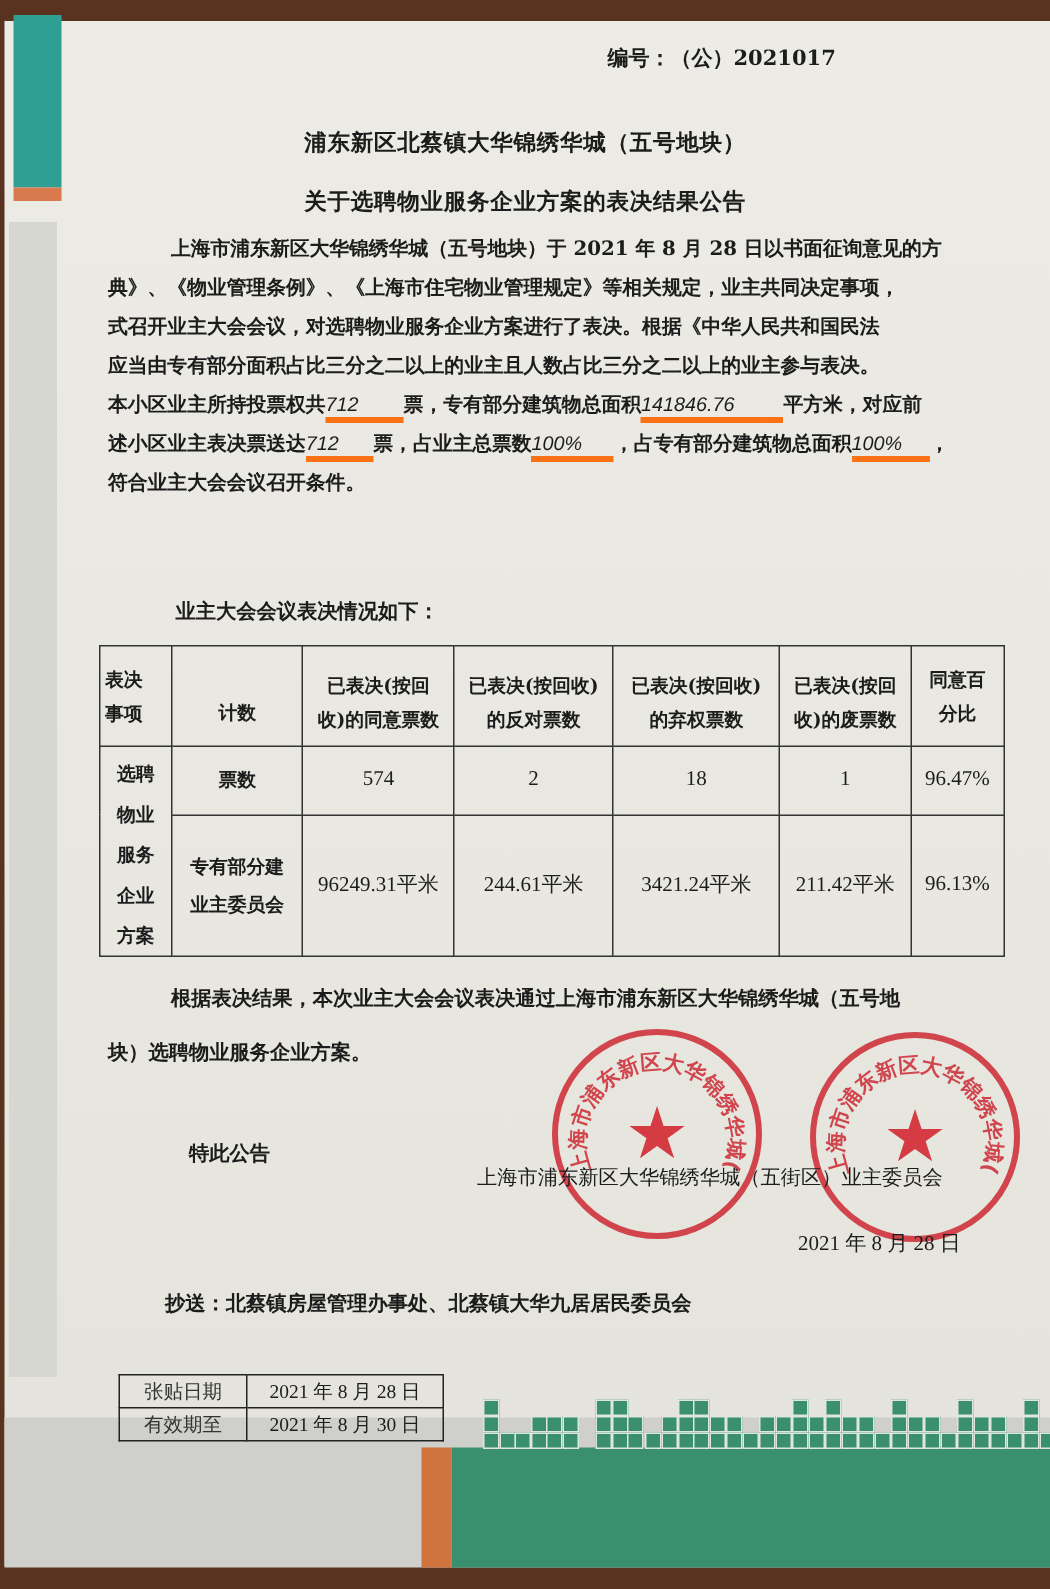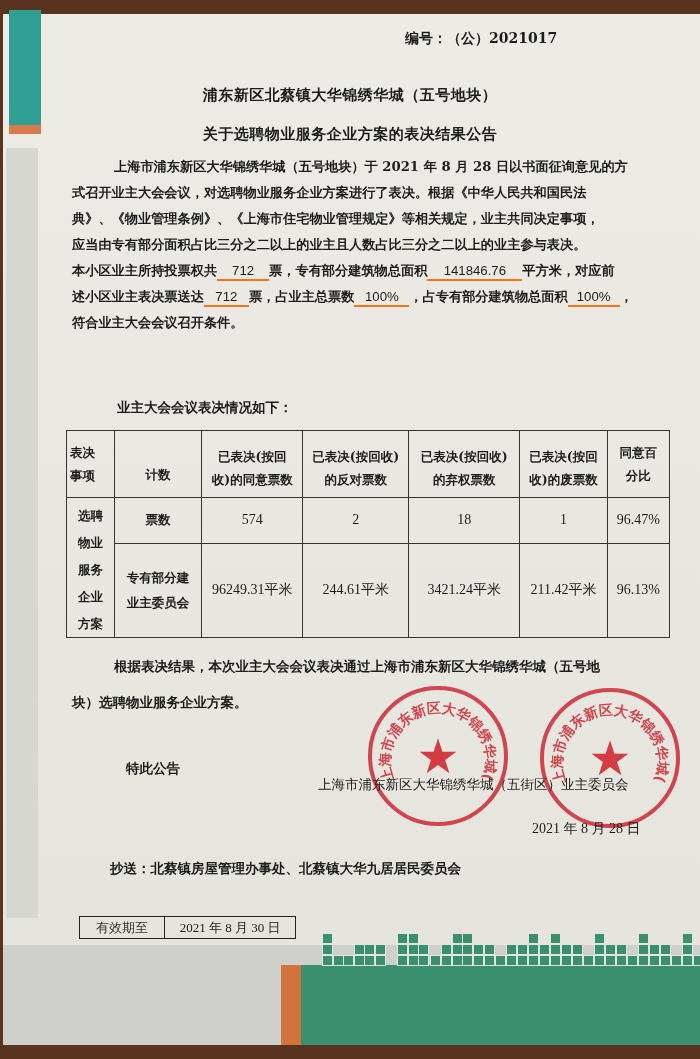--- a/index.html
+++ b/index.html
@@ -14,22 +14,22 @@
   .bottom-band{position:absolute;left:3px;top:945px;width:697px;height:100px;background:#cfd0cb;}
   .bottom-orange{position:absolute;left:281px;top:965px;width:20px;height:80px;background:#d0733f;}
   .bottom-green{position:absolute;left:301px;top:965px;width:399px;height:80px;background:#3a8f6f;}
   .pix{position:absolute;width:9px;height:9px;background:#3a8f6f;border:1px solid #dfe6df;}
   .doc-no{position:absolute;left:405px;top:30px;font-size:14px;font-weight:bold;}
   .title1{position:absolute;left:0;width:700px;top:86px;text-align:center;font-size:15px;font-weight:bold;letter-spacing:0.5px;}
   .title2{position:absolute;left:0;width:700px;top:125px;text-align:center;font-size:15px;font-weight:bold;letter-spacing:0.5px;}
   .para{position:absolute;left:86px;width:565px;font-size:13.2px;line-height:26px;font-weight:bold;}
   .p1{top:154px;}
   .p1 .line{white-space:nowrap;}
-  .u{display:inline-block;border-bottom:2px solid #f97316;text-align:center;font-weight:normal;
-     font-family:"Liberation Sans",sans-serif;line-height:16px;}
+  .u{display:inline-block;border-bottom:4px solid #f97316;text-align:left;font-weight:normal;
+     font-family:"Liberation Sans",sans-serif;line-height:16px;font-style:italic;}
   .intro{position:absolute;left:117px;top:399px;font-size:13.5px;font-weight:bold;}
   table.vote{position:absolute;left:66px;top:430px;width:604px;border-collapse:collapse;font-size:12.5px;}
   table.vote td{border:1.5px solid #333;text-align:center;vertical-align:middle;padding:0 3px;}
   table.vote .hd{height:67px;font-weight:bold;line-height:23px;}
   table.vote .r1{height:43px;}
   table.vote .r2{height:88px;}
   .num{font-family:"Liberation Serif",serif;font-size:14px;}
   .result{position:absolute;left:86px;width:570px;top:648px;font-size:13.5px;line-height:36px;font-weight:bold;}
   .notice{position:absolute;left:126px;top:760px;font-size:13.5px;font-weight:bold;}
   .org{position:absolute;left:318px;top:776px;font-size:13.5px;}
@@ -130,22 +130,22 @@
     <div class="pix" style="left: 682px; top: 933px;"></div>
     <div class="pix" style="left: 693px; top: 955px;"></div>
   </div>
 
 <div class="doc-no">编号：（公）2021017</div>
 <div class="title1">浦东新区北蔡镇大华锦绣华城（五号地块）</div>
 <div class="title2">关于选聘物业服务企业方案的表决结果公告</div>
 
 <div class="para p1">
   <div class="line" style="padding-left:28px">上海市浦东新区大华锦绣华城（五号地块）于 2021 年 8 月 28 日以书面征询意见的方</div>
+  <div class="line" style="margin-left:-14px">典》、《物业管理条例》、《上海市住宅物业管理规定》等相关规定，业主共同决定事项，</div>
   <div class="line" style="margin-left:-14px">式召开业主大会会议，对选聘物业服务企业方案进行了表决。根据《中华人民共和国民法</div>
-  <div class="line" style="margin-left:-14px">典》、《物业管理条例》、《上海市住宅物业管理规定》等相关规定，业主共同决定事项，</div>
   <div class="line" style="margin-left:-14px">应当由专有部分面积占比三分之二以上的业主且人数占比三分之二以上的业主参与表决。</div>
   <div class="line" style="margin-left:-14px">
     <span>本小区业主所持投票权共</span><span class="u" style="width:52px">712</span><span>票，专有部分建筑物总面积</span><span class="u" style="width:95px">141846.76</span><span>平方米，对应前</span>
   </div>
   <div class="line" style="margin-left:-14px">
     <span>述小区业主表决票送达</span><span class="u" style="width:45px">712</span><span>票，占业主总票数</span><span class="u" style="width:55px">100%</span><span>，占专有部分建筑物总面积</span><span class="u" style="width:52px">100%</span><span>，</span>
   </div>
   <div class="line" style="margin-left:-14px">符合业主大会会议召开条件。</div>
 </div>
 
@@ -235,18 +235,22 @@
   <span class="star">★</span>
 </div>
 
 <div class="org">上海市浦东新区大华锦绣华城（五街区）业主委员会</div>
 <div class="date">2021 年 8 月 28 日</div>
 
 <div class="cc">抄送：北蔡镇房屋管理办事处、北蔡镇大华九居居民委员会</div>
 
 <table class="post">
   <tbody>
+      <tr>
+    <td class="k">张贴日期</td>
+    <td class="v">2021 年 8 月 28 日</td>
+  </tr>
   <tr>
     <td class="k">有效期至</td>
     <td class="v">2021 年 8 月 30 日</td>
   </tr>
 </tbody>
   </table>
 
 </body></html>

